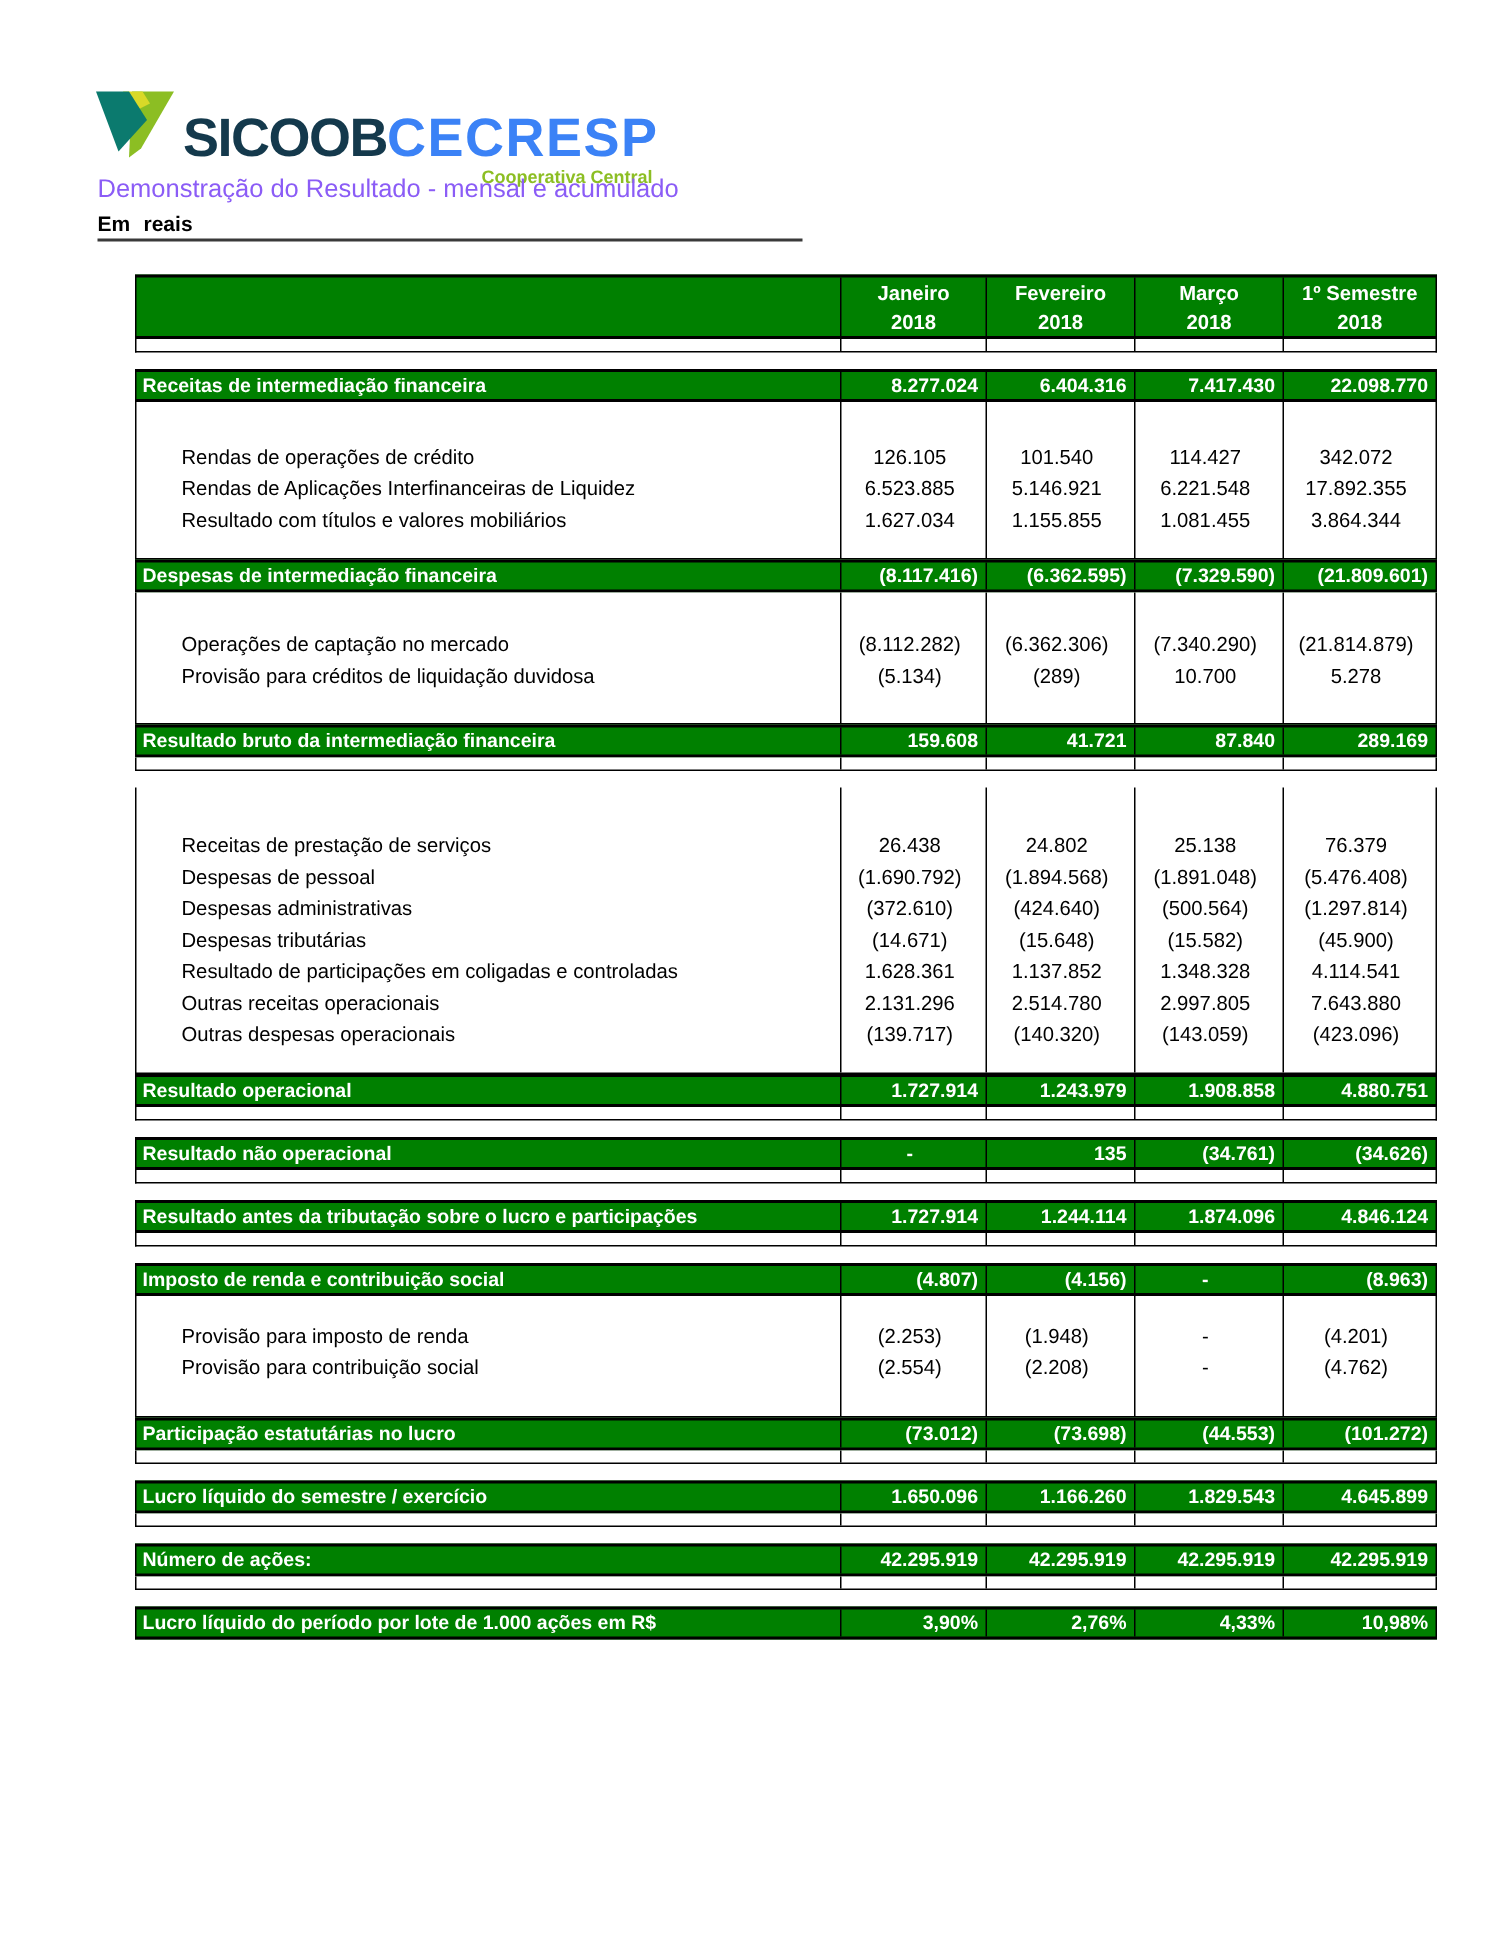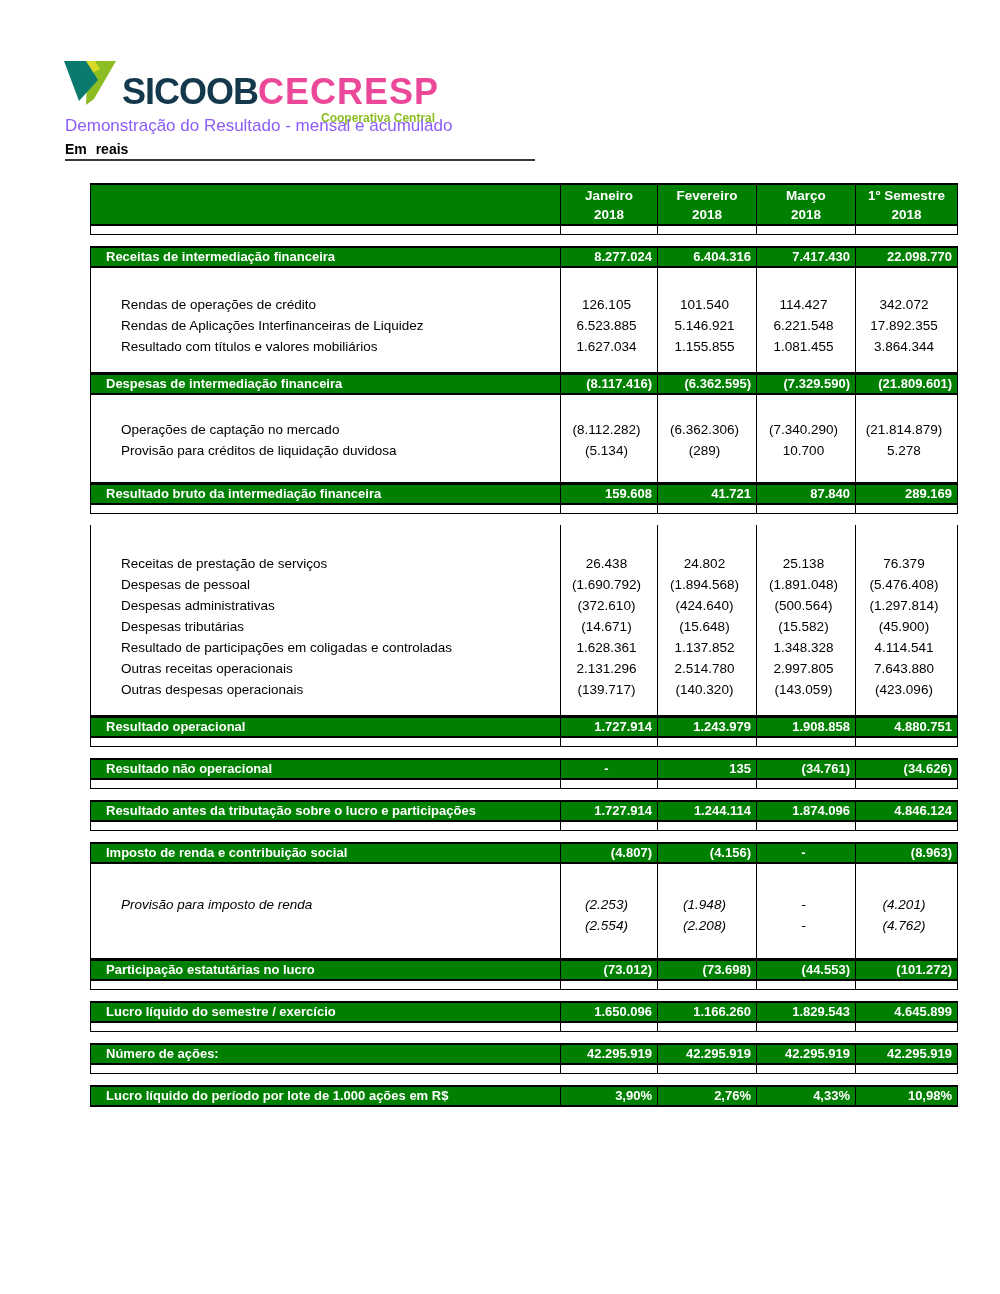--- a/index.html
+++ b/index.html
@@ -6,60 +6,60 @@
   html,body { background:#ffffff; }
   body { font-family:"Liberation Sans", sans-serif; }
   .page { position:relative; width:1000px; height:1294px; background:#ffffff; overflow:hidden; }
 
   
   .logo { position:absolute; left:64px; top:58px; display:flex; align-items:flex-start; }
   .logo-mark { width:52px; height:46px; margin-top:2px; }
   .brand { margin-left:6px; line-height:1;margin-top:16px; }
   .brand-line { display:flex; align-items:baseline; }
   .brand-primary { font-size:36px; font-weight:bold; letter-spacing:-1px; color:#14394C; }
-  .brand-secondary { font-size:36px; font-weight:bold; letter-spacing:1px; color:#ec4899; }
+  .brand-secondary { font-size:36px; font-weight:bold; letter-spacing:1px; color:#3b82f6; }
   .brand-tagline { font-size:12px; font-weight:bold; color:#8CBE23; text-align:right; margin-top:2px; padding-right:4px; }
 
   
   .doc-title { position:absolute; left:65px; top:116px; font-size:17px; font-weight:normal; color:#8b5cf6; }
   .doc-subtitle { position:absolute; left:65px; top:141px; font-size:14px; font-weight:bold; color:#000; word-spacing:5px; }
   .subtitle-rule { position:absolute; left:65px; top:159px; width:470px; height:2px; background:#3a3a3a; }
 
   
   .sheet { position:absolute; left:65px; top:183px; width:868px;margin-left:25px; }
   .row { display:grid; grid-template-columns:469px 97px 99px 99px 102px; width:868px; }
   .row > div { box-sizing:border-box; overflow:hidden; white-space:nowrap; }
 
   .head { background:#008000; border:1px solid #000; border-top-width:2px; border-bottom-width:2px; height:43px; }
   .head > div { border-left:1px solid #000; color:#fff; font-weight:bold; font-size:13.5px; text-align:center; line-height:19px; padding-top:1px; }
   .head > div:first-child { border-left:none; }
 
   .green { background:#008000; border:1px solid #000; border-top-width:2px; border-bottom-width:2px; height:22px; }
   .green > div { border-left:1px solid #000; color:#fff; font-weight:bold; font-size:13px; line-height:17px; }
-  .green > div:first-child { border-left:none; padding-left:15px; }
+  .green > div:first-child { border-left:none; padding-left:4px; }
   .green > .num { text-align:right; padding-right:5px; }
 
   .pad { background:#fff; border:1px solid #000; border-top:none; height:9px; }
   .pad > div { border-left:1px solid #000; }
   .pad > div:first-child { border-left:none; }
 
   .gap { height:11px; }
 
   .block { display:grid; grid-template-columns:469px 97px 99px 99px 102px; width:868px;
            border:1px solid #000; border-top:none; background:#fff; }
   .block > .col { box-sizing:border-box; border-left:1px solid #000; }
   .block > .col:first-child { border-left:none; }
   .dr { height:21px; line-height:21px; font-size:13.5px; color:#000; white-space:nowrap; overflow:hidden; }
   .col.labels .dr { padding-left:30px; }
   .col.nums .dr { text-align:center; padding-right:5px; }
 
   .b1 .col { padding-top:26px; padding-bottom:15px; }
   .b2 .col { padding-top:24px; padding-bottom:21px; }
   .b3 .col { padding-top:28px; padding-bottom:15px; }
-  .b4 .col { padding-top:30px; padding-bottom:22px;font-style:italic; }
+  .b4 .col { padding-top:16px; padding-bottom:22px; }
 </style>
 </head>
 <body>
 
 <div class="page">
 
   <div class="logo">
     <svg class="logo-mark" viewBox="0 0 52 46">
       <polygon points="24,1 52,1 30,39 22,45" fill="#8CBE23"></polygon>
       <polygon points="18,1 31,1 36,9 24,15" fill="#D9D928"></polygon>
@@ -292,20 +292,21 @@
       <div>Imposto de renda e contribuição social</div>
       <div class="num">(4.807)</div>
       <div class="num">(4.156)</div>
       <div class="num" style="text-align: center;">-</div>
       <div class="num">(8.963)</div>
     </div>
 
     <div class="block b4">
       <div class="col labels">
         <div class="dr">Provisão para imposto de renda</div>
+        <div class="dr">Provisão para contribuição social</div>
       </div>
       <div class="col nums">
         <div class="dr num">(2.253)</div>
         <div class="dr num">(2.554)</div>
       </div>
       <div class="col nums">
         <div class="dr num">(1.948)</div>
         <div class="dr num">(2.208)</div>
       </div>
       <div class="col nums">

